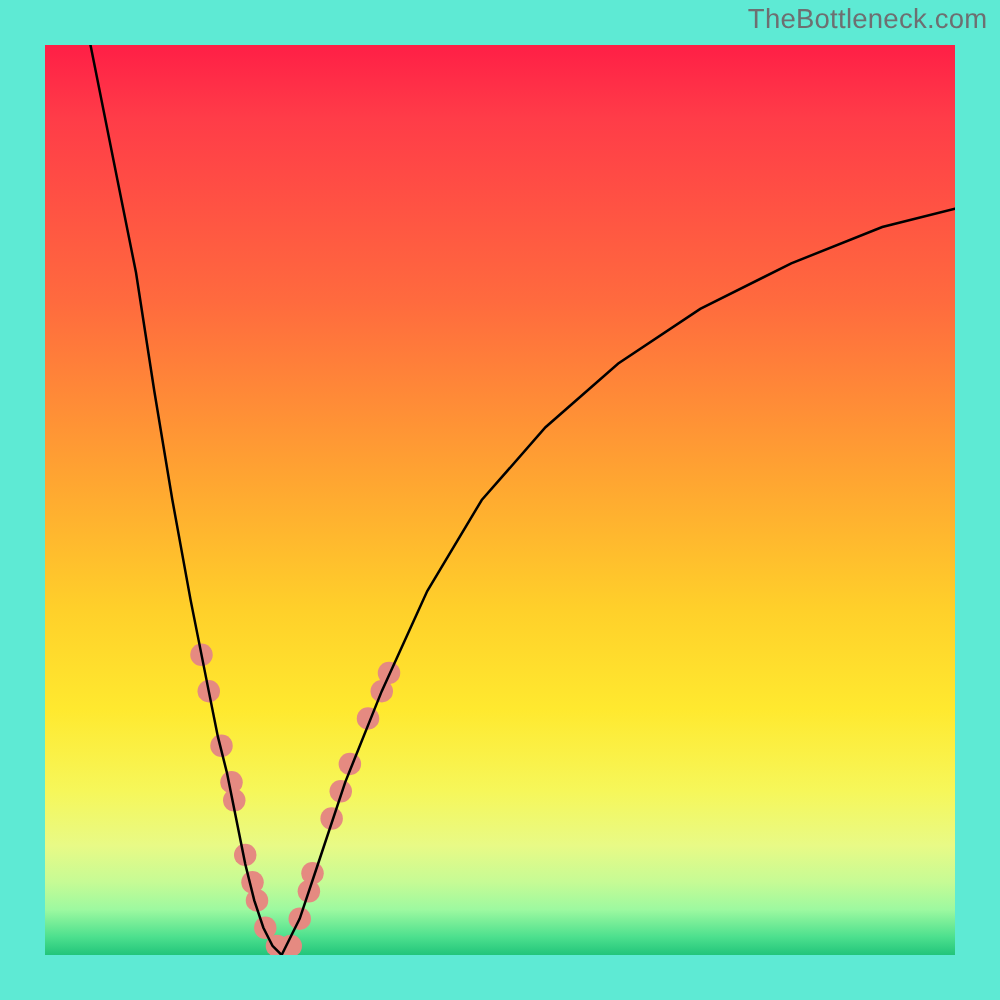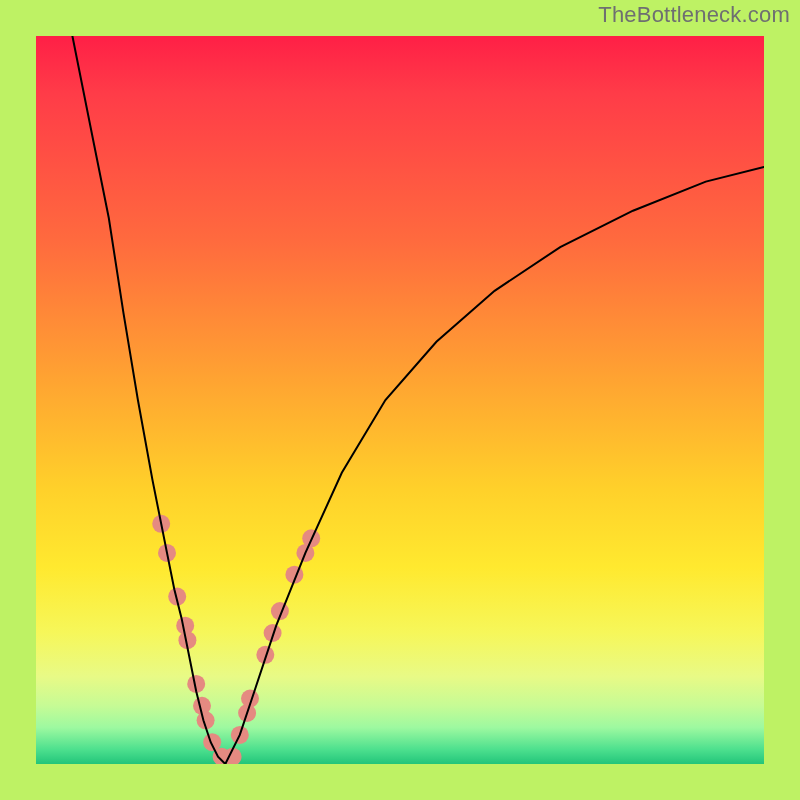--- a/index.html
+++ b/index.html
@@ -8,21 +8,21 @@
     width: 800px;
     height: 800px;
     overflow: hidden;
     background: #000;
     font-family: Arial, Helvetica, sans-serif;
   }
   .root {
     position: relative;
     width: 800px;
     height: 800px;
-    background: #bef264;
+    background: #5eead4;
   }
   .plot-area {
     position: absolute;
     left: 36px;
     top: 36px;
     width: 728px;
     height: 728px;
     
     background: linear-gradient(
       to bottom,

